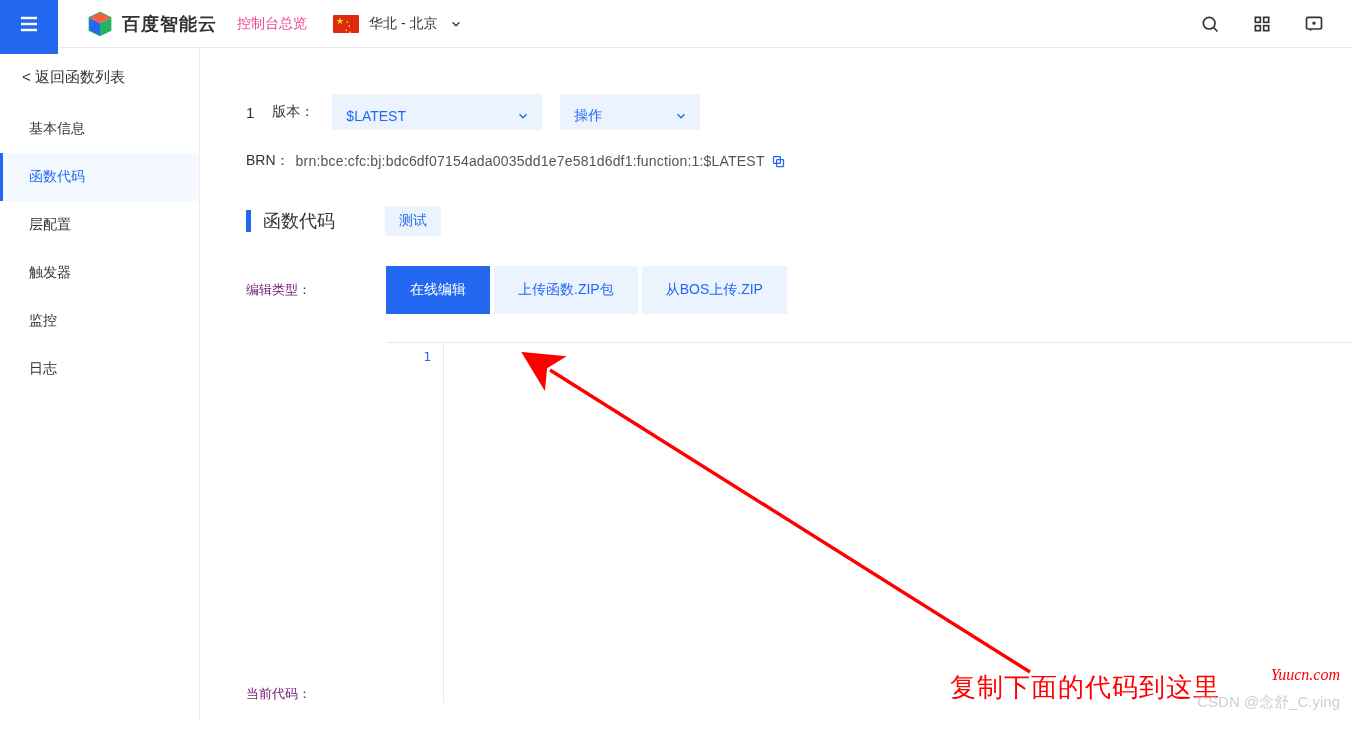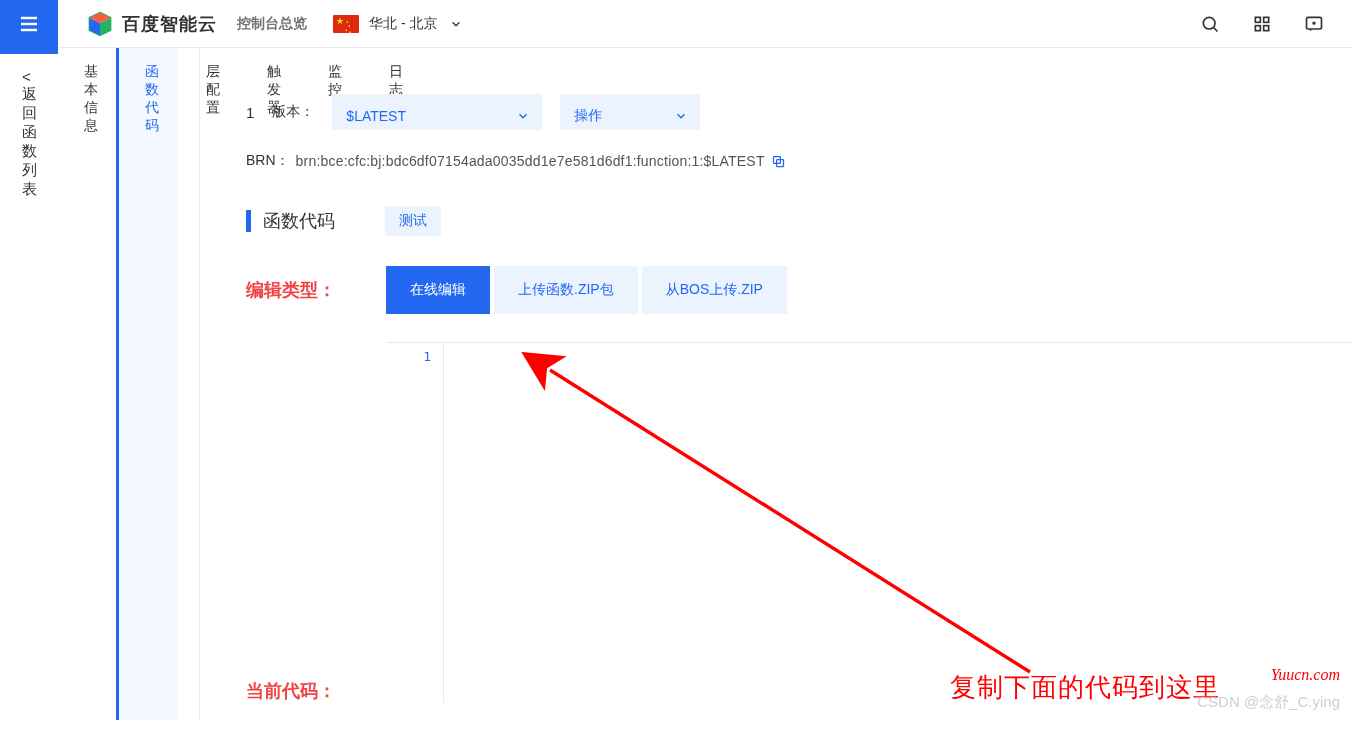--- a/index.html
+++ b/index.html
@@ -36,21 +36,21 @@
   }
   .menu-btn svg { width: 24px; height: 24px; }
   .logo-group {
     display: flex;
     align-items: center;
     margin-left: 28px;
     gap: 8px;
   }
   .logo-cube svg { width: 28px; height: 28px; display:block; }
   .logo-text { font-size: 18px; font-weight: 600; color: #333; letter-spacing: 1px; }
-  .console-label { margin-left: 20px; font-size: 14px; color: #737373; font-weight: bold; }
+  .console-label { margin-left: 20px; font-size: 14px; color: #ec4899; }
   .region-group {
     display: flex;
     align-items: center;
     margin-left: 26px;
     gap: 10px;
     cursor: pointer;
   }
   .flag {
     width: 26px; height: 18px; background: #de2910; position: relative; border-radius: 1px;
   }
@@ -72,20 +72,21 @@
 
   
   .body-wrap {
     display: flex;
     height: calc(100% - 60px);
   }
   .sidebar {
     width: 200px;
     border-right: 1px solid #eee;
     display: flex;
+    flex-direction: column;
     padding-top: 0;
   }
   .back-link {
     padding: 20px 18px 18px 22px;
     color: #333;
     font-size: 15px;
     cursor: pointer;
   }
   .side-item {
     padding: 15px 18px 15px 26px;
@@ -142,21 +143,21 @@
   .section-title-wrap { display:flex; align-items:center; gap: 12px; }
   .blue-bar { width: 5px; height: 22px; background: #2468f2; }
   .section-title { font-size: 18px; color: #333; font-weight: 500; }
   .test-btn {
     padding: 6px 14px; background: #eaf3fe; color: #2468f2; font-size: 14px; cursor: pointer; text-align: center;
   }
 
   .form-row {
     display: flex; align-items: center; margin-bottom: 28px;
   }
-  .form-label { width: 140px; color: #ef4444; font-size: 18px; font-weight: bold; }
+  .form-label { width: 140px; color: #701a75; font-size: 13px; }
   .seg-group { display: flex; }
   .seg {
     height: 48px; padding: 0 24px; display:flex; align-items:center; justify-content:center;
     font-size: 14px; cursor: pointer;
   }
   .seg.active { background: #2468f2; color: #fff; }
   .seg.inactive { background: #eaf3fe; color: #2468f2; margin-left: 4px; }
 
   .editor-row { display: flex; align-items: flex-end; }
   .editor-wrap {

